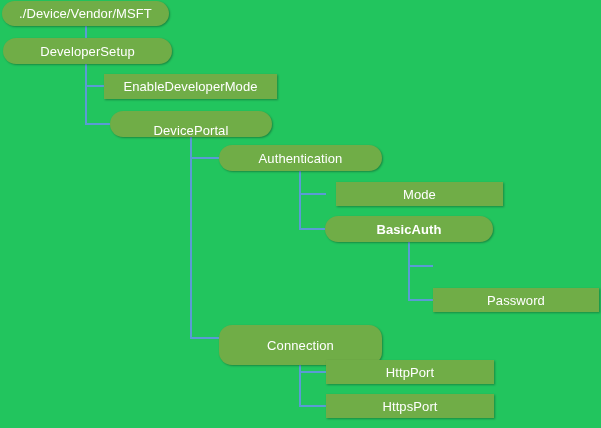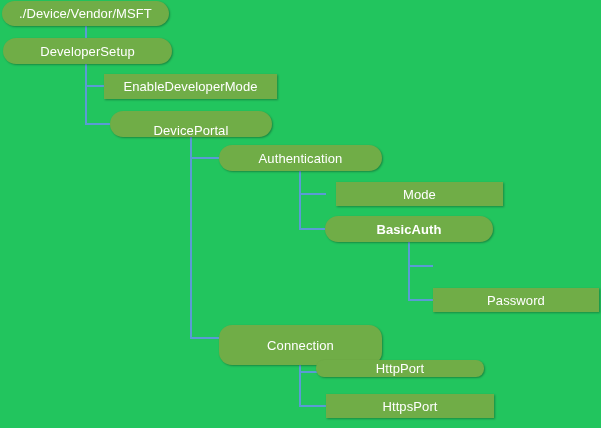--- a/index.html
+++ b/index.html
@@ -113,21 +113,21 @@
 
 
   <div class="node rect" style="left:433px; top:288px; width:166px; height:24px;">
     <span class="node-label">Password</span>
   </div>
 
   <div class="node rounded" style="left:219px; top:325px; width:163px; height:40px;">
     <span class="node-label">Connection</span>
   </div>
 
-  <div class="node rect" style="left:316px; top:360px; width:168px; height:17px;border-radius:8px;">
+  <div class="node rect" style="left:326px; top:360px; width:168px; height:24px;">
     <span class="node-label">HttpPort</span>
   </div>
 
   <div class="node rect" style="left:326px; top:394px; width:168px; height:24px;">
     <span class="node-label">HttpsPort</span>
   </div>
 
 </div>
 
 </body></html>

